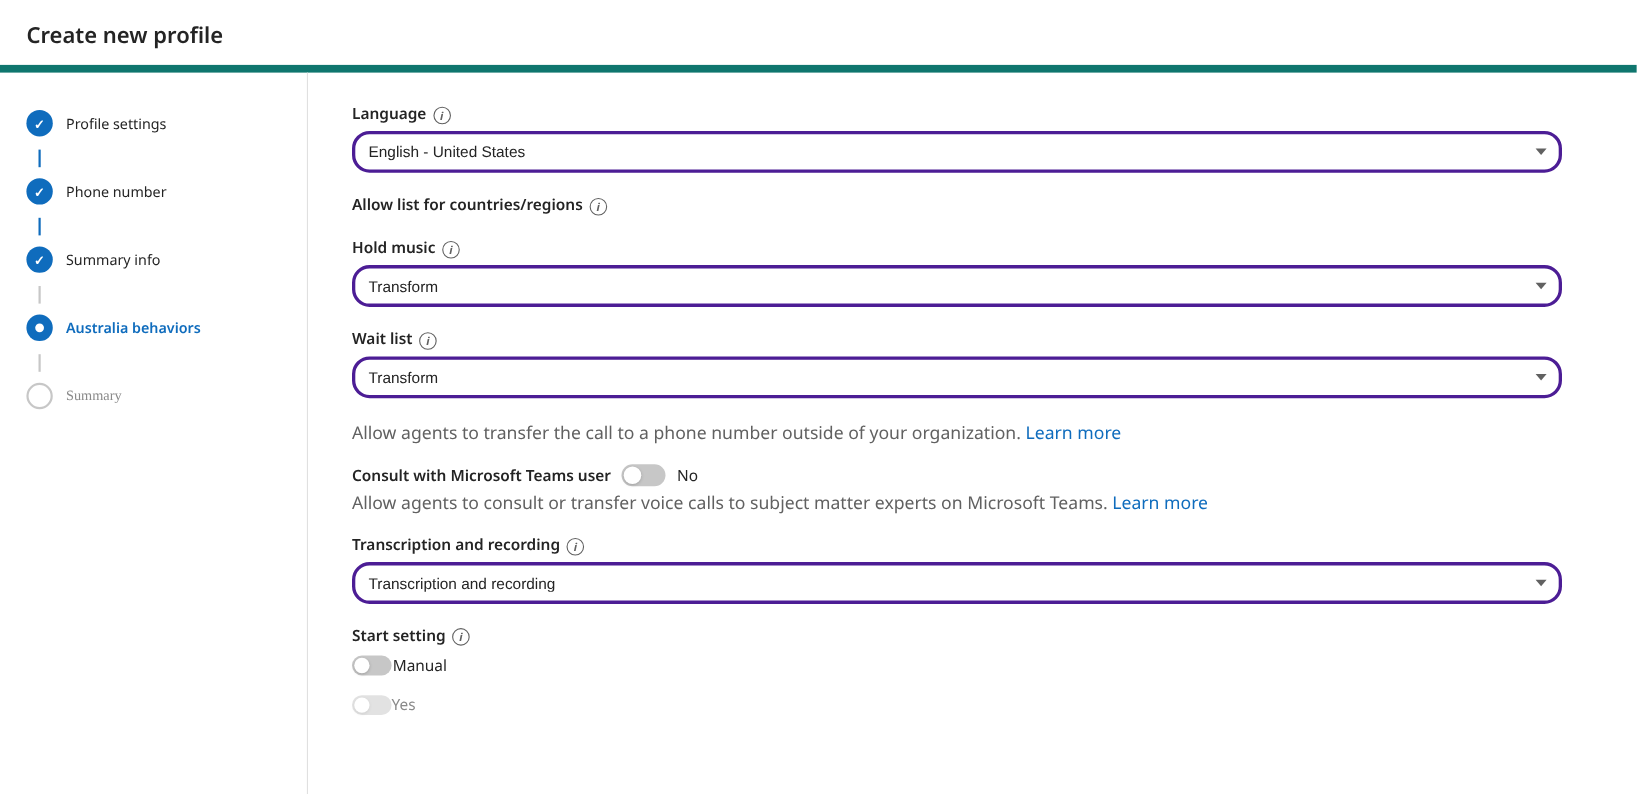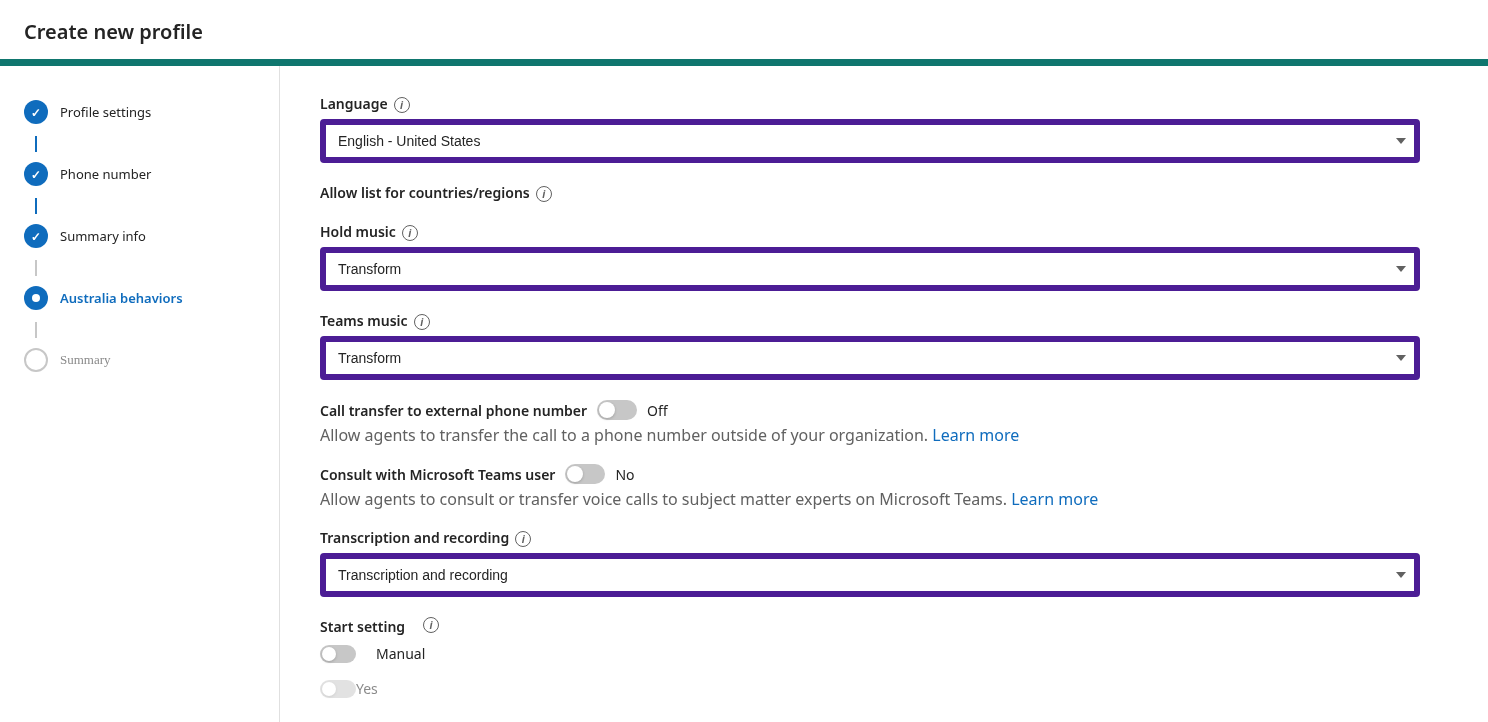--- a/index.html
+++ b/index.html
@@ -137,22 +137,22 @@
       font-size: 10px;
       color: #616161;
       cursor: pointer;
       flex-shrink: 0;
       font-style: italic;
       font-weight: 700;
     }
 
     .dropdown-select {
       width: 100%;
-      border: 6px solid #4c1d95;
-      border-radius: 4px;
+      border: 3px solid #4c1d95;
+      border-radius: 16px;
       padding: 8px 36px 8px 12px;
       font-size: 14px;
       color: #242424;
       background: white;
       appearance: none;
       cursor: pointer;
       position: relative;
     }
 
     .dropdown-wrapper {
@@ -251,28 +251,29 @@
       top: 2px;
       left: 2px;
     }
 
     .start-setting-field {
       margin-bottom: 16px;
     }
 
     .start-setting-label-row {
       display: flex;
-      gap: 18px;
+      align-items: center;
+      gap: 6px;
       margin-bottom: 8px;
     }
 
     .start-setting-toggle-row {
       display: flex;
-      align-items: flex-end;
-      gap: 20px;
+      align-items: flex-start;
+      gap: 1px;
     }
 
     .allow-agents-row {
       display: flex;
       align-items: center;
       margin-top: 12px;
     }
 
     .allow-agents-toggle-text {
       font-size: 14px;
@@ -373,42 +374,33 @@
           <select class="dropdown-select">
             <option>Transform</option>
             <option>Default</option>
             <option>None</option>
           </select>
         </div>
       </div>
 
       <div class="form-field">
         <div class="field-label">
-          <span>Teams music</span>
+          <span>Wait list</span>
           <span class="info-icon">i</span>
         </div>
         <div class="dropdown-wrapper">
           <select class="dropdown-select">
             <option>Transform</option>
             <option>Default</option>
             <option>None</option>
           </select>
         </div>
       </div>
 
       <div class="toggle-field">
-        <div class="toggle-row">
-          <span class="toggle-label-text">Call transfer to external phone number</span>
-          <div class="toggle-switch">
-            <div class="toggle-track">
-              <div class="toggle-thumb"></div>
-            </div>
-          </div>
-          <span class="toggle-status">Off</span>
-        </div>
         <div class="toggle-description">
           <span>Allow agents to transfer the call to a phone number outside of your organization. </span>
           <a href="#">Learn more</a>
         </div>
       </div>
 
       <div class="toggle-field">
         <div class="toggle-row">
           <span class="toggle-label-text">Consult with Microsoft Teams user</span>
           <div class="toggle-switch">

